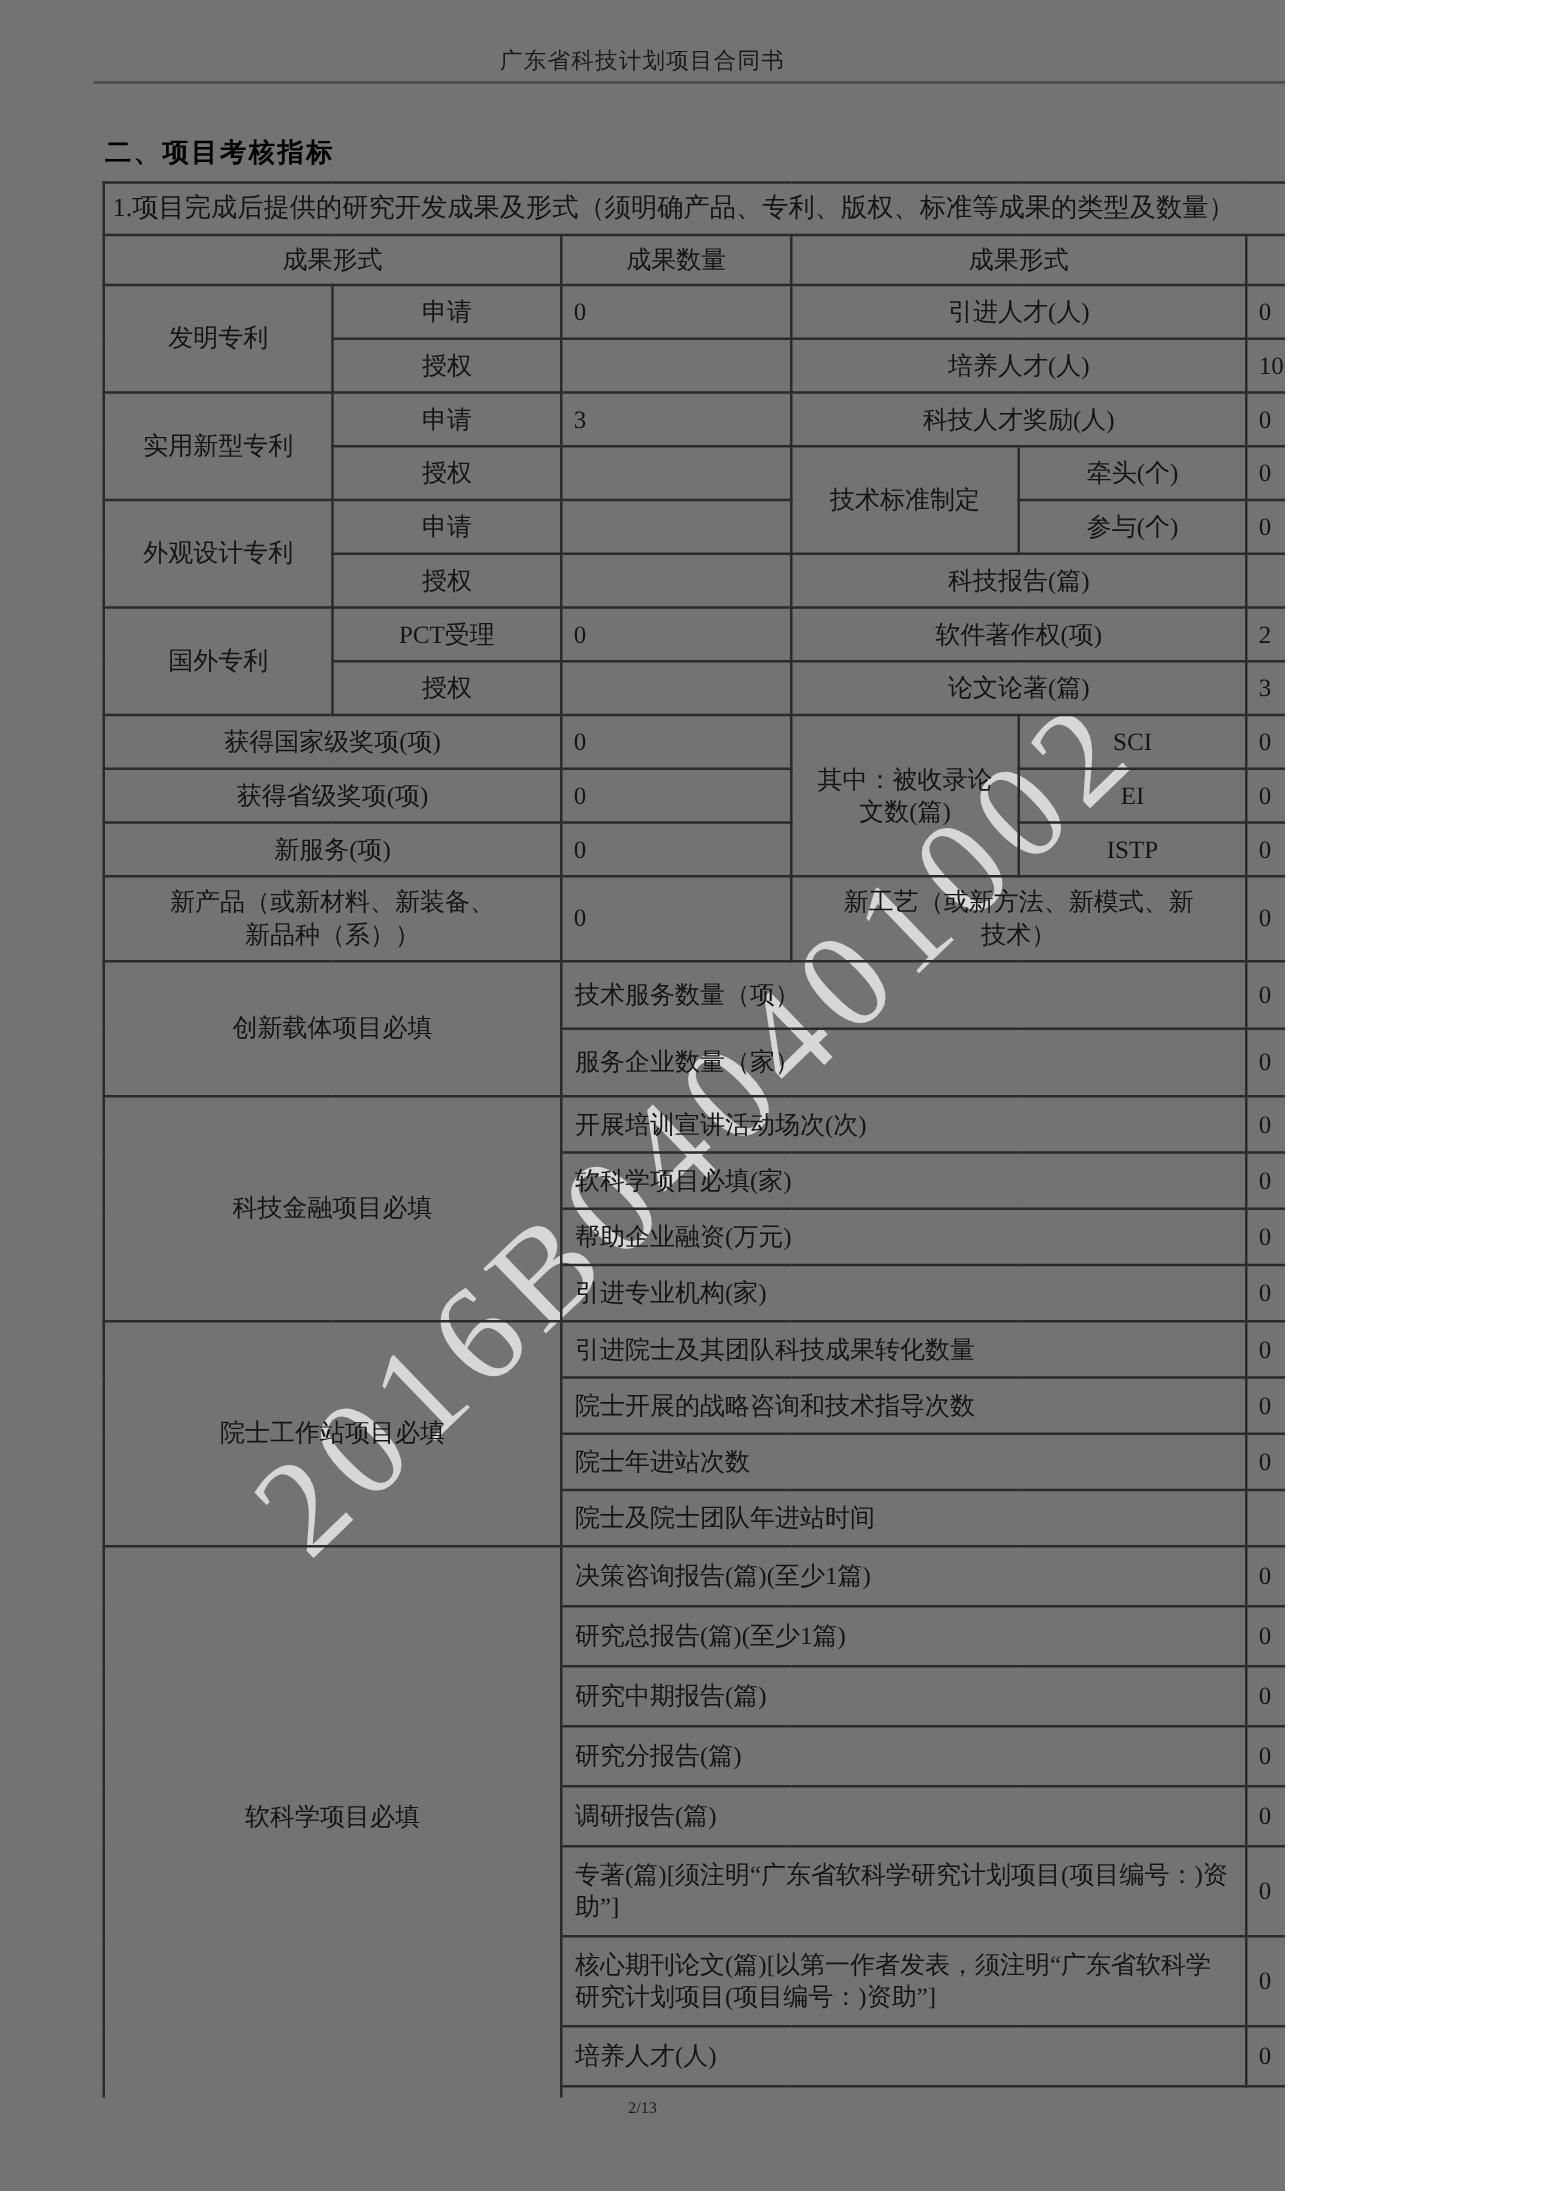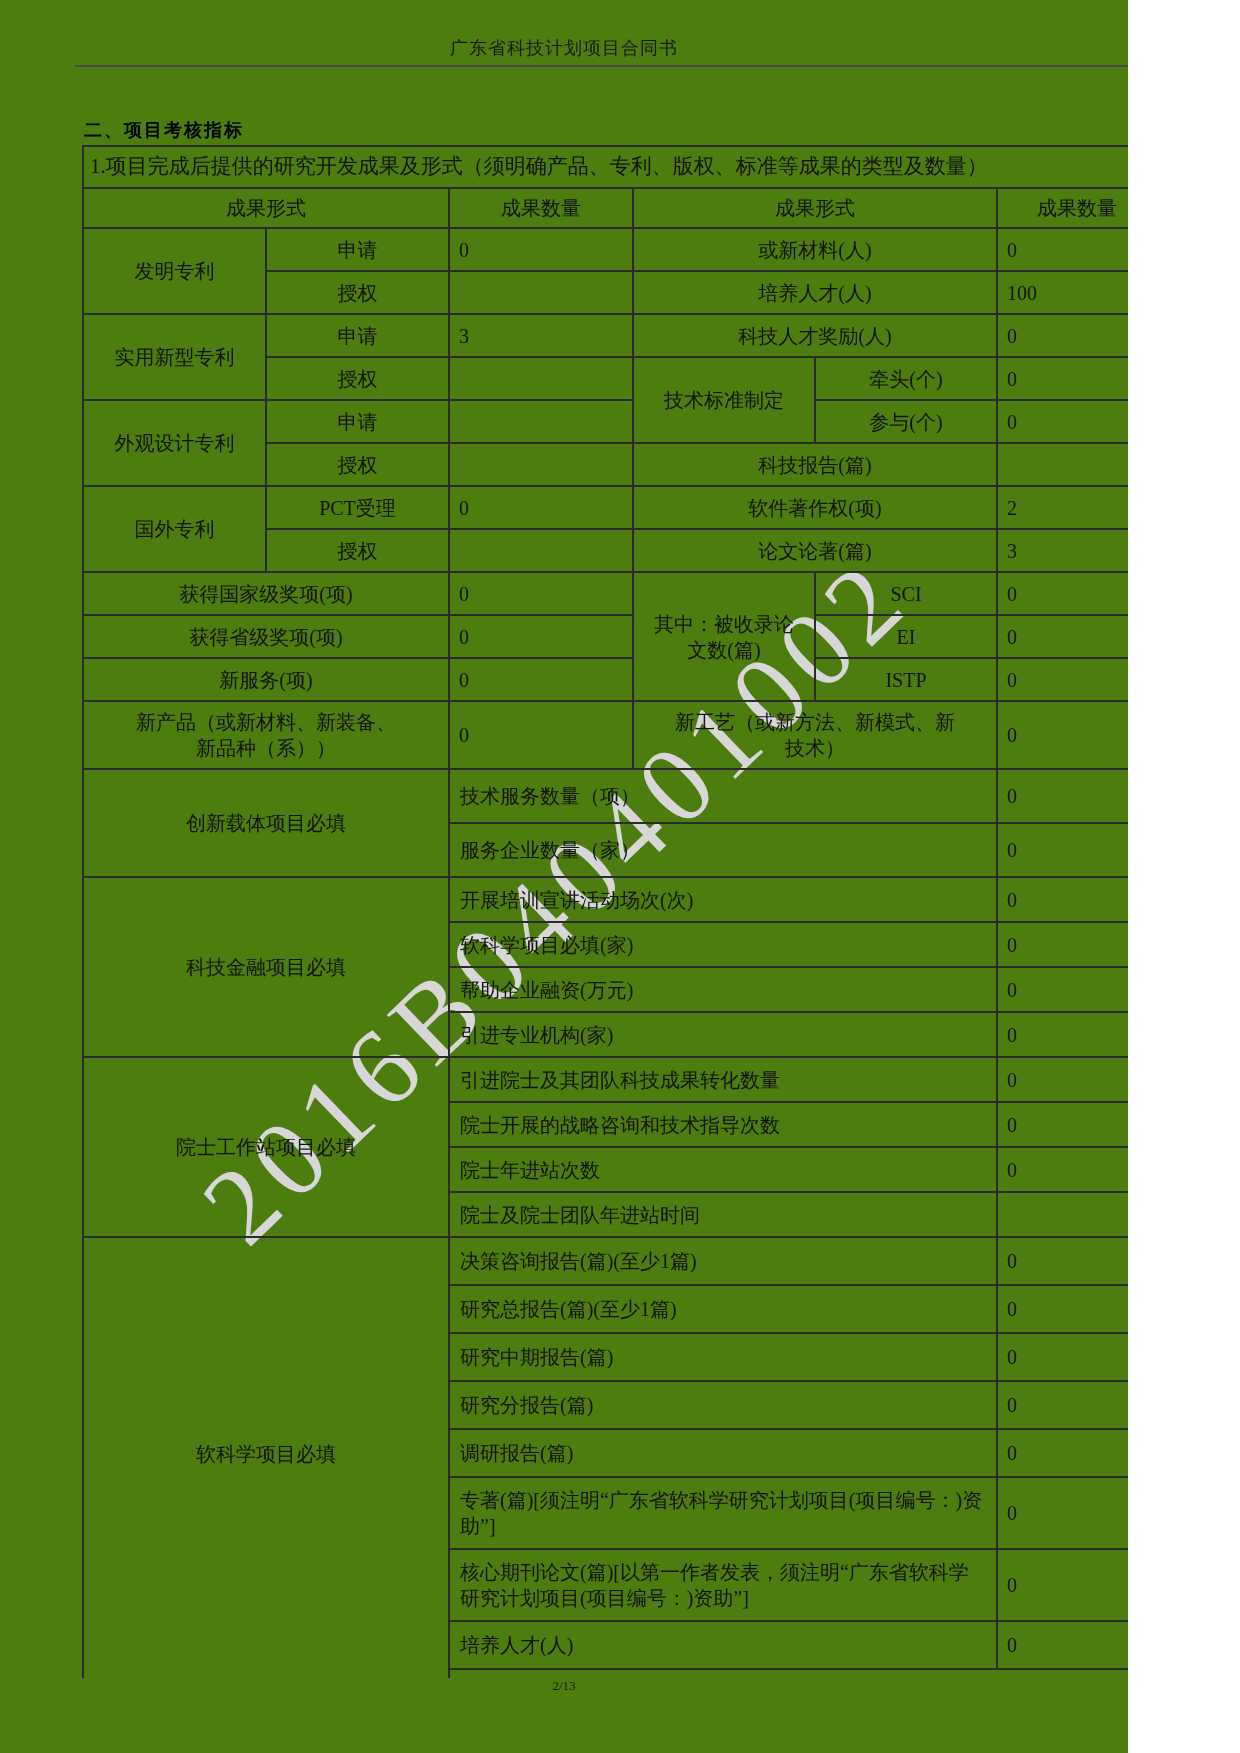--- a/index.html
+++ b/index.html
@@ -1,30 +1,30 @@
 <!DOCTYPE html>
 <html><head>
 <meta charset="utf-8">
 <style>
   html,body{margin:0;padding:0;background:#ffffff;}
   .page{
-    position:relative;width:1128px;height:1753px;background:#4d7c0f;overflow:hidden;
+    position:relative;width:1028px;height:1753px;background:#737373;overflow:hidden;
     font-family:"Liberation Serif","DejaVu Serif",serif;color:#141414;
   }
   .doc-title{
     position:absolute;top:36px;left:0;width:100%;text-align:center;
     font-size:18px;letter-spacing:1px;color:#1a1a1a;
   }
   .header-rule{
     position:absolute;top:65px;left:75px;width:1090px;height:2px;background:#4a4a4a;
   }
   .sec-title{
-    position:absolute;top:118px;left:84px;margin:0;
+    position:absolute;top:108px;left:84px;margin:0;
     font-family:Liberation Serif, serif;
-    font-weight:bold;font-size:18px;letter-spacing:2px;color:#000;
+    font-weight:bold;font-size:21px;letter-spacing:2px;color:#000;
   }
   .table-wrap{position:absolute;left:82px;top:145px;width:1074px;}
   .watermark{
     position:absolute;left:474px;top:756px;z-index:0;
     transform:translate(-50%,-50%) rotate(-44deg);
     font-size:110px;letter-spacing:10px;color:#d7d7d7;white-space:nowrap;
     font-family:"Liberation Serif","DejaVu Serif",serif;
   }
   table.main{
     position:relative;z-index:1;border-collapse:collapse;table-layout:fixed;
@@ -85,21 +85,21 @@
         <td colspan="2">成果形式</td>
         <td>成果数量</td>
         <td colspan="2">成果形式</td>
         <td>成果数量</td>
       </tr>
 
       <tr class="h43">
         <td rowspan="2">发明专利</td>
         <td>申请</td>
         <td class="qty">0</td>
-        <td colspan="2">或新材料(人)</td>
+        <td colspan="2">引进人才(人)</td>
         <td class="qty">0</td>
       </tr>
       <tr class="h43">
         <td>授权</td>
         <td class="qty"></td>
         <td colspan="2">培养人才(人)</td>
         <td class="qty">100</td>
       </tr>
 
       <tr class="h43">

